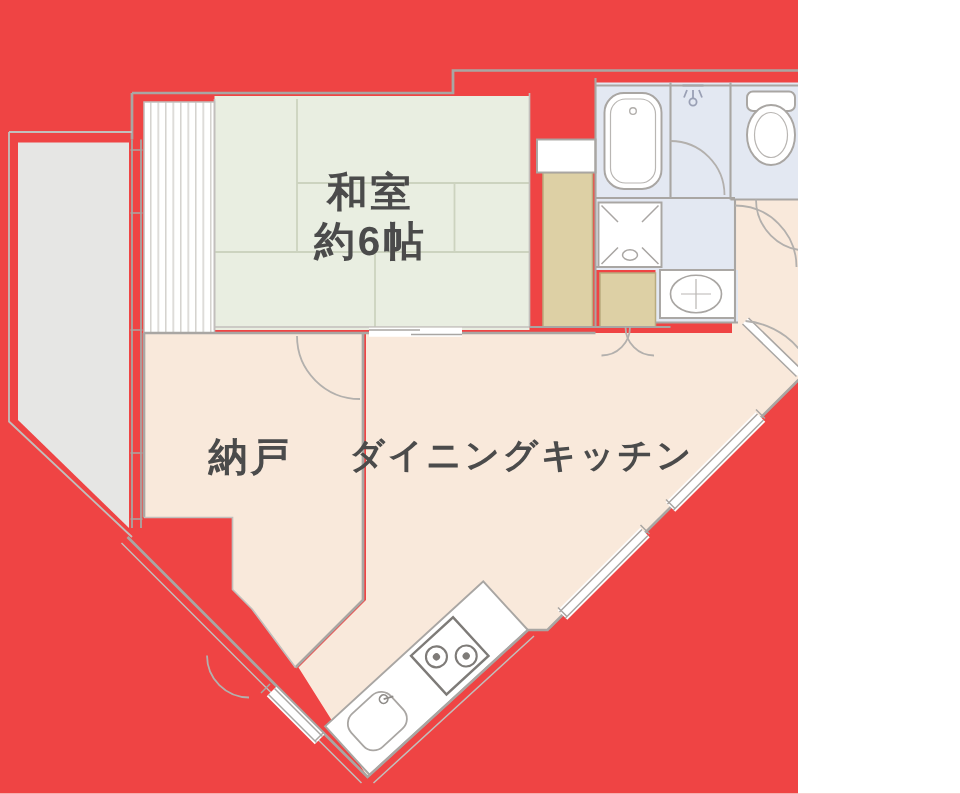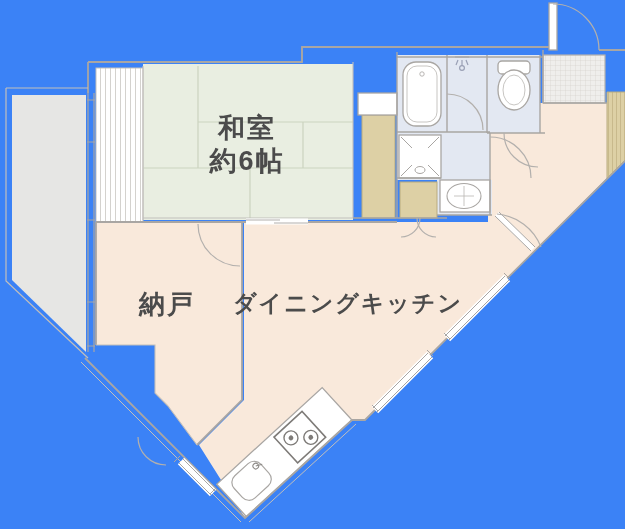--- a/index.html
+++ b/index.html
@@ -1,16 +1,16 @@
 <!DOCTYPE html>
 <html><head>
 <meta charset="utf-8">
 <style>
   html,body{margin:0;padding:0;background:#ffffff;}
-  .stage{width:625px;height:529px;position:relative;background:#3b82f6;overflow:hidden;}
+  .stage{width:532px;height:529px;position:relative;background:#ef4444;overflow:hidden;}
   svg{display:block;}
   text{font-family:"Liberation Sans","DejaVu Sans",sans-serif;font-weight:600;fill:#4b4b4b;letter-spacing:2px;}
   .w{stroke:#a9a6a3;fill:none;}
   .wl{stroke:#c2bfbc;fill:none;}
   .arc{stroke:#b3b0ad;fill:none;stroke-width:1.2;}
   .fix{fill:#ffffff;stroke:#a9a6a3;stroke-width:1.3;}
 </style>
 </head>
 <body>
 

